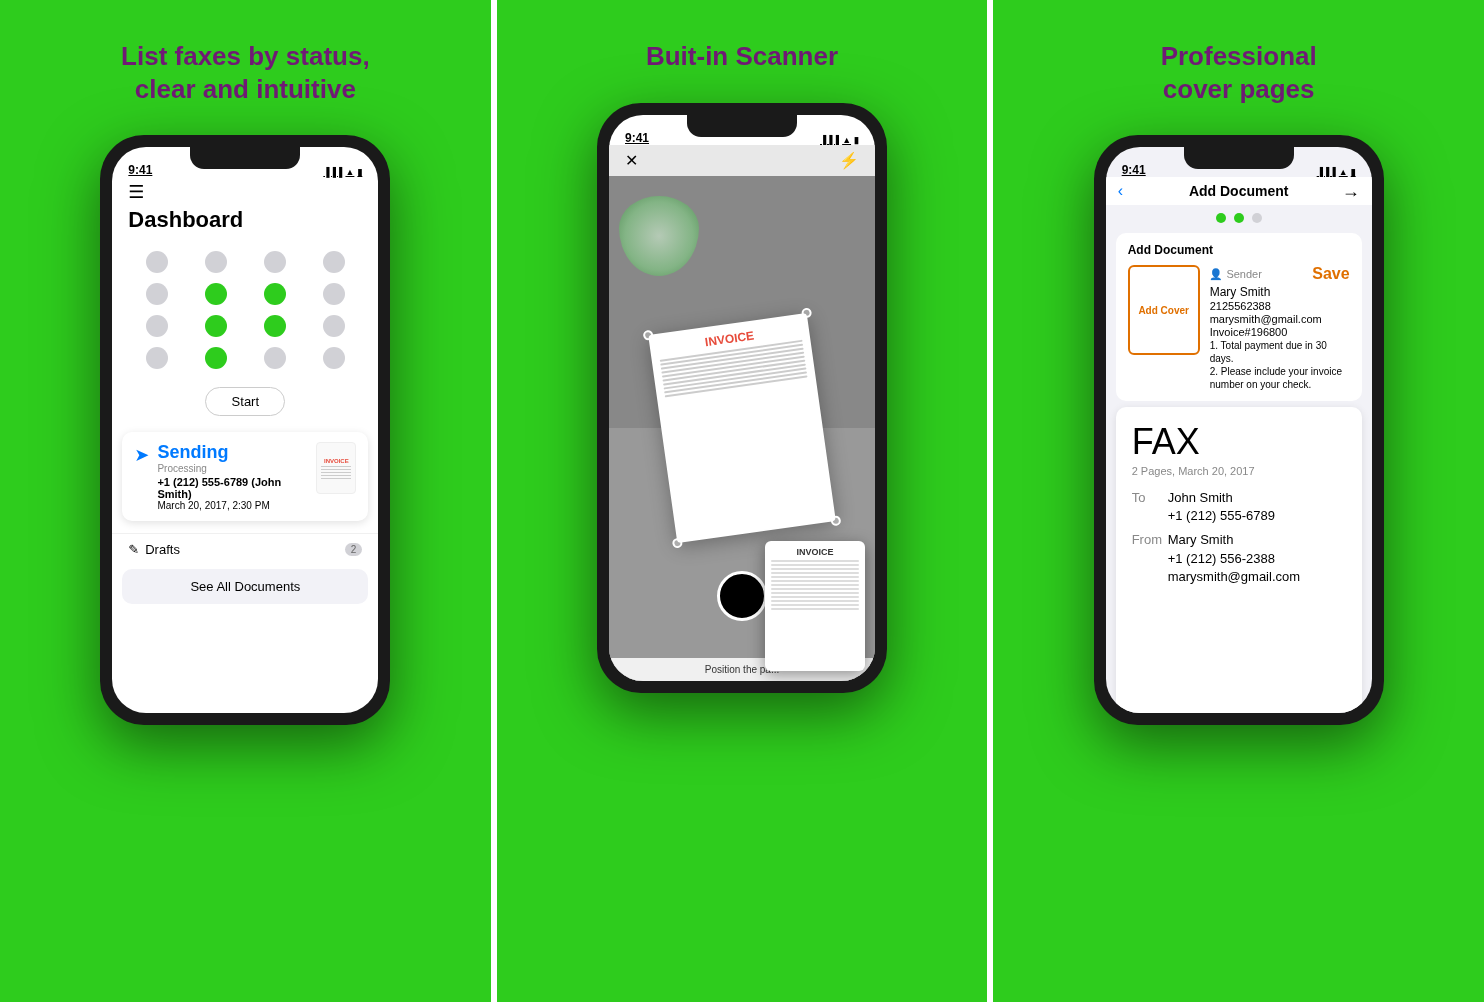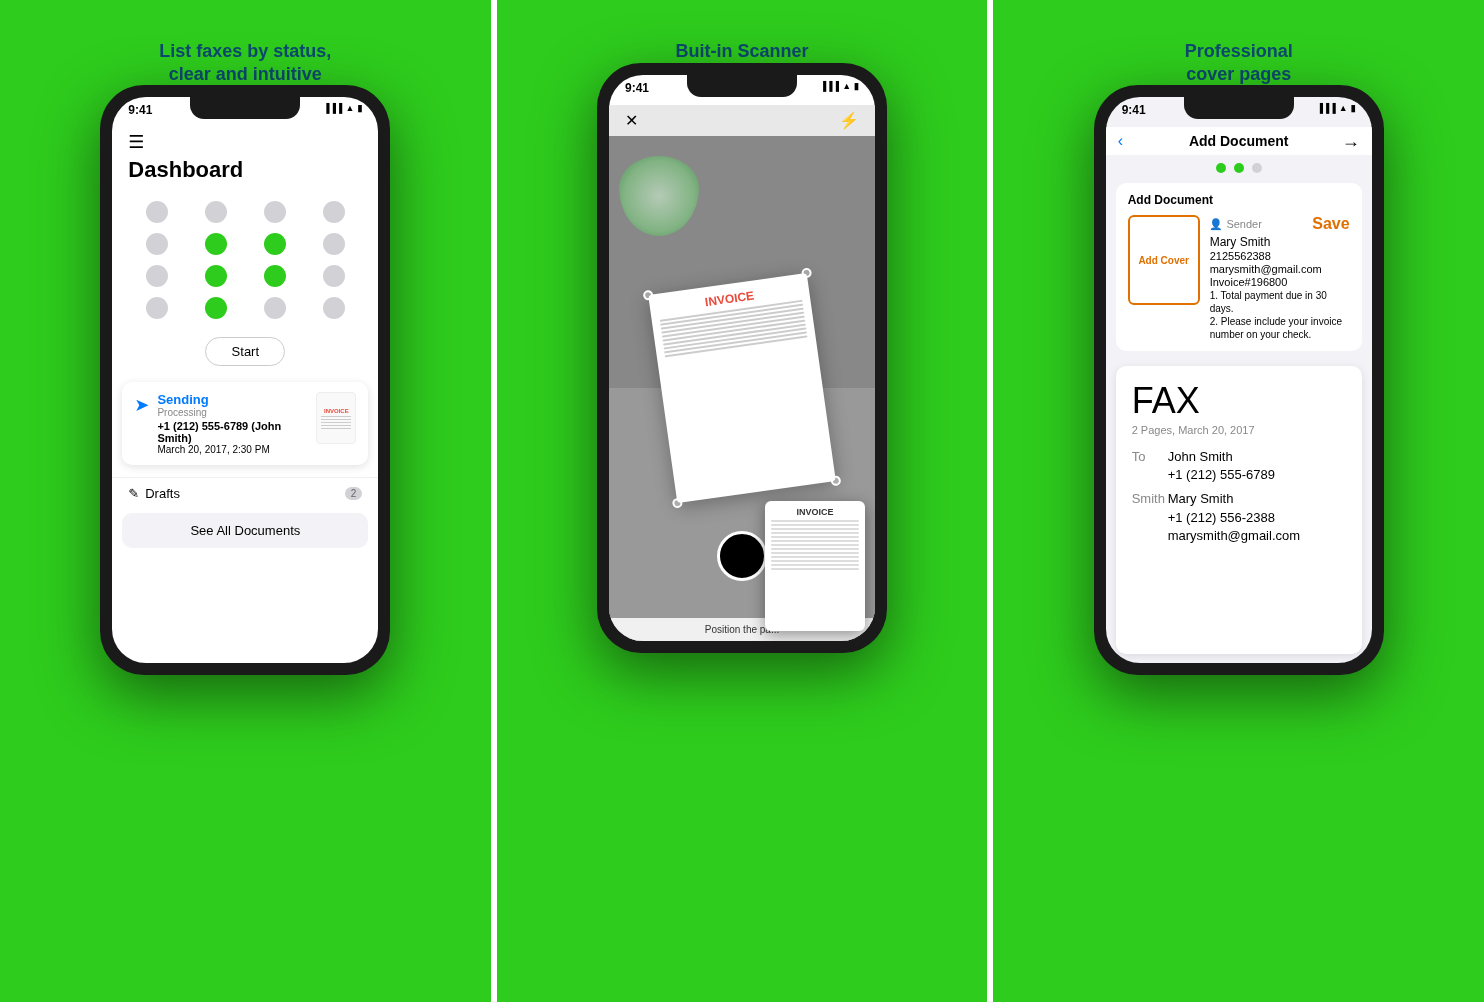--- a/index.html
+++ b/index.html
@@ -16,24 +16,25 @@
       display: flex;
       flex-direction: column;
       align-items: center;
       padding: 40px 20px 30px;
       position: relative;
     }
     .panel + .panel {
       border-left: 6px solid #fff;
     }
     .panel-title {
-      color: #0c4a6e;
-      font-size: 18px;
+      color: #701a75;
+      font-size: 26px;
       font-weight: 700;
       text-align: center;
+      margin-bottom: 30px;
       line-height: 1.25;
       max-width: 340px;
     }
 
     
     .phone-frame {
       width: 290px;
       height: 590px;
       background: #1a1a1a;
       border-radius: 44px;
@@ -57,26 +58,27 @@
       border-radius: 0 0 14px 14px;
       position: absolute;
       top: 0;
       left: 50%;
       transform: translateX(-50%);
       z-index: 10;
     }
     .status-bar {
       display: flex;
       justify-content: space-between;
-      align-items: flex-start;
+      align-items: flex-end;
       padding: 6px 16px 0;
       font-size: 10px;
       font-weight: 600;
       color: #000;
       height: 30px;
+      text-decoration: underline;
     }
     .status-time { font-size: 12px; font-weight: 700; }
     .status-icons { display: flex; gap: 3px; align-items: center; font-size: 9px; }
 
     
     .dashboard-screen {
       background: #fff;
       height: 100%;
       display: flex;
       flex-direction: column;
@@ -125,21 +127,21 @@
       display: flex;
       align-items: flex-start;
       gap: 8px;
     }
     .send-icon {
       color: #007aff;
       font-size: 18px;
       margin-top: 2px;
     }
     .send-info { flex: 1; }
-    .send-status { color: #007aff; font-size: 13px; font-weight: 700; }
+    .send-status { color: #007aff; font-size: 18px; font-weight: 700; }
     .send-processing { color: #888; font-size: 10px; }
     .send-number { color: #000; font-size: 11px; font-weight: 600; margin-top: 2px; }
     .send-date { color: #000; font-size: 10px; }
     .invoice-thumb {
       width: 40px;
       height: 52px;
       background: #f9f9f9;
       border: 1px solid #eee;
       border-radius: 4px;
       display: flex;
@@ -372,21 +374,21 @@
     .save-link { color: #e07000; font-size: 16px; font-weight: 600; }
     .sender-name { font-size: 12px; color: #000; font-weight: 500; margin-bottom: 1px; }
     .sender-phone { font-size: 11px; color: #000; margin-bottom: 1px; }
     .sender-email { font-size: 11px; color: #000; margin-bottom: 1px; }
     .sender-invoice { font-size: 11px; color: #000; margin-bottom: 1px; }
     .sender-notes { font-size: 10px; color: #000; line-height: 1.3; }
 
     
     .fax-preview {
       background: #fff;
-      margin: 9px 10px;
+      margin: 0 10px;
       border-radius: 10px;
       padding: 14px 16px;
       box-shadow: 0 2px 8px rgba(0,0,0,0.1);
       flex: 1;
     }
     .fax-title { font-size: 36px; font-weight: 300; color: #000; margin-bottom: 2px; }
     .fax-subtitle { font-size: 11px; color: #888; margin-bottom: 12px; }
     .fax-to-row, .fax-from-row {
       display: flex;
       gap: 8px;
@@ -622,21 +624,21 @@
           <div class="fax-title">FAX</div>
           <div class="fax-subtitle">2 Pages, March 20, 2017</div>
           <div class="fax-to-row">
             <span class="fax-field-label">To</span>
             <div class="fax-field-value">
               <div>John Smith</div>
               <div>+1 (212) 555-6789</div>
             </div>
           </div>
           <div class="fax-from-row">
-            <span class="fax-field-label">Smith</span>
+            <span class="fax-field-label">From</span>
             <div class="fax-field-value">
               <div>Mary Smith</div>
               <div>+1 (212) 556-2388</div>
               <div>marysmith@gmail.com</div>
             </div>
           </div>
         </div>
       </div>
     </div>
   </div>

